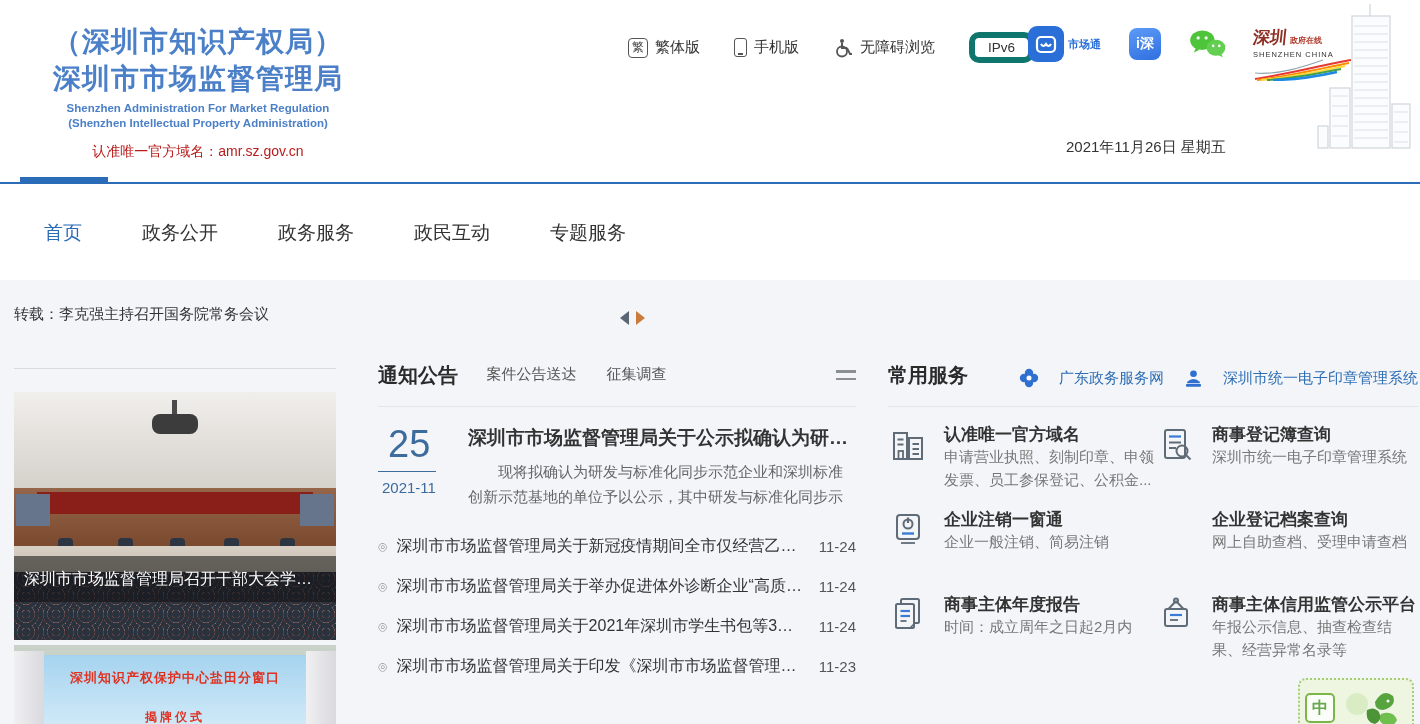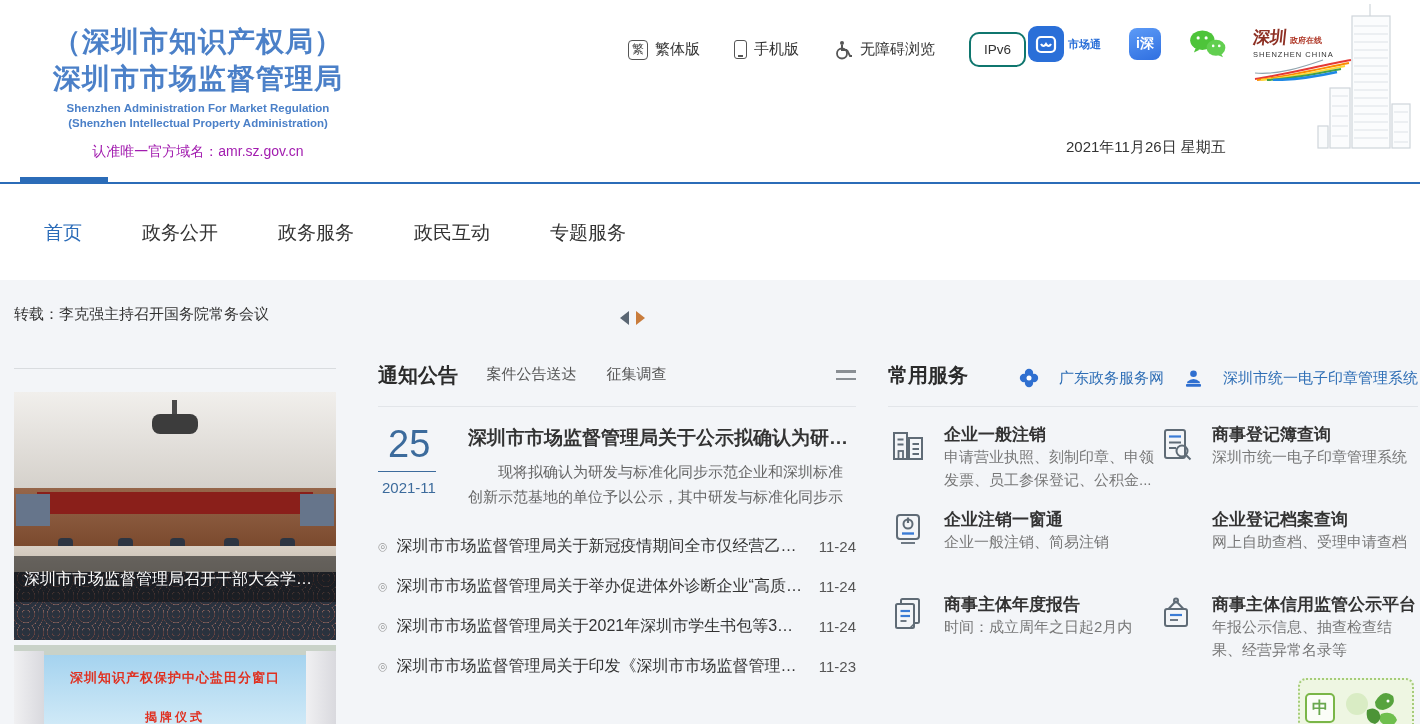--- a/index.html
+++ b/index.html
@@ -6,28 +6,28 @@
   html,body { background:#fff; }
   body { font-family:"Liberation Sans","DejaVu Sans",sans-serif; }
   .stage { position:relative; width:1420px; height:724px; overflow:hidden; background:#fff; }
 
   
   .header { position:absolute; left:0; top:0; width:1420px; height:184px; background:#fff; }
   .logo { position:absolute; left:26px; top:24px; width:344px; text-align:center; cursor:pointer; }
   .logo-cn { font-size:28px; font-weight:bold; color:#4b80c8; line-height:1.32; letter-spacing:1px; }
   .logo-en { font-size:11.5px; font-weight:600; color:#4b80c8; line-height:1.3; }
   .logo-en.first { margin-top:3px; }
-  .logo-domain { margin-top:12px; font-size:14px; color:#a21caf; }
+  .logo-domain { margin-top:12px; font-size:14px; color:#b91c1c; }
 
   .utilities { position:absolute; left:628px; top:32px; display:flex; align-items:center; gap:34px; }
   .util { display:flex; align-items:center; gap:7px; font-size:15px; color:#333; cursor:pointer; text-decoration:none; }
   .fan-box { display:inline-flex; align-items:center; justify-content:center; width:20px; height:20px; border:1.5px solid #555; border-radius:4px; font-size:12px; color:#444; }
   .phone-glyph { display:inline-block; width:13px; height:19px; border:1.5px solid #555; border-radius:3px; position:relative; }
   .phone-glyph::after { content:""; position:absolute; left:3px; bottom:1.5px; width:5px; height:1.5px; background:#555; }
-  .ipv6 { display:inline-block; border:2px solid #0f766e; border-radius:10px; padding:8px 13px; font-size:13.5px; color:#333; cursor:pointer; }
+  .ipv6 { display:inline-block; border:6px solid #0f766e; border-radius:10px; padding:2px 13px; font-size:13.5px; color:#333; cursor:pointer; }
 
   .apps { position:absolute; left:1028px; top:26px; display:flex; align-items:flex-start; }
   .app-market { display:flex; align-items:center; cursor:pointer; }
   .app-market-icon { width:36px; height:36px; border-radius:9px; background:#2a6fd8; display:flex; align-items:center; justify-content:center; }
   .app-market-label { margin-left:4px; font-size:11px; font-weight:bold; color:#2a6fd8; }
   .app-isz { margin-left:28px; margin-top:2px; width:32px; height:32px; border-radius:8px; background:linear-gradient(160deg,#5d9bf7,#2f6fe0); color:#fff; font-size:14px; font-weight:bold; display:flex; align-items:center; justify-content:center; cursor:pointer; }
   .app-wechat { margin-left:28px; margin-top:3px; cursor:pointer; }
   .sz-logo { margin-left:26px; width:104px; cursor:pointer; }
   .sz-logo-row { display:flex; align-items:baseline; gap:3px; }
   .sz-logo-cn { font-size:17px; font-weight:bold; color:#8d2f23; transform:skewX(-6deg); }
@@ -373,21 +373,21 @@
           <span class="svc-icon">
             <svg width="40" height="40" viewBox="0 0 40 40" fill="none" stroke="#5f6b76" stroke-width="2">
               <rect x="6" y="8" width="13" height="26"></rect>
               <rect x="21" y="13" width="13" height="21"></rect>
               <path d="M9.5 14.5 h6 M9.5 19.5 h6" stroke-width="1.8"></path>
               <rect x="10.5" y="26" width="4.5" height="8" stroke-width="1.8"></rect>
               <path d="M24.5 19 h6.5 M24.5 24 h6.5 M24.5 29 h6.5" stroke-width="1.8"></path>
             </svg>
           </span>
           <span class="svc-text">
-            <span class="svc-title">企业一般注销</span>
+            <span class="svc-title">认准唯一官方域名</span>
             <div class="svc-desc">申请营业执照、刻制印章、申领发票、员工参保登记、公积金...</div>
           </span>
         </div>
 
         <div class="svc-item">
           <span class="svc-icon">
             <svg width="40" height="40" viewBox="0 0 40 40" fill="none" stroke="#5f6b76" stroke-width="2">
               <rect x="9" y="5" width="20" height="28" rx="2"></rect>
               <path d="M13 11.5 h12" stroke="#3a7bd5" stroke-width="2.2"></path>
               <path d="M13 17.5 h12 M13 23 h7" stroke-width="1.8"></path>

